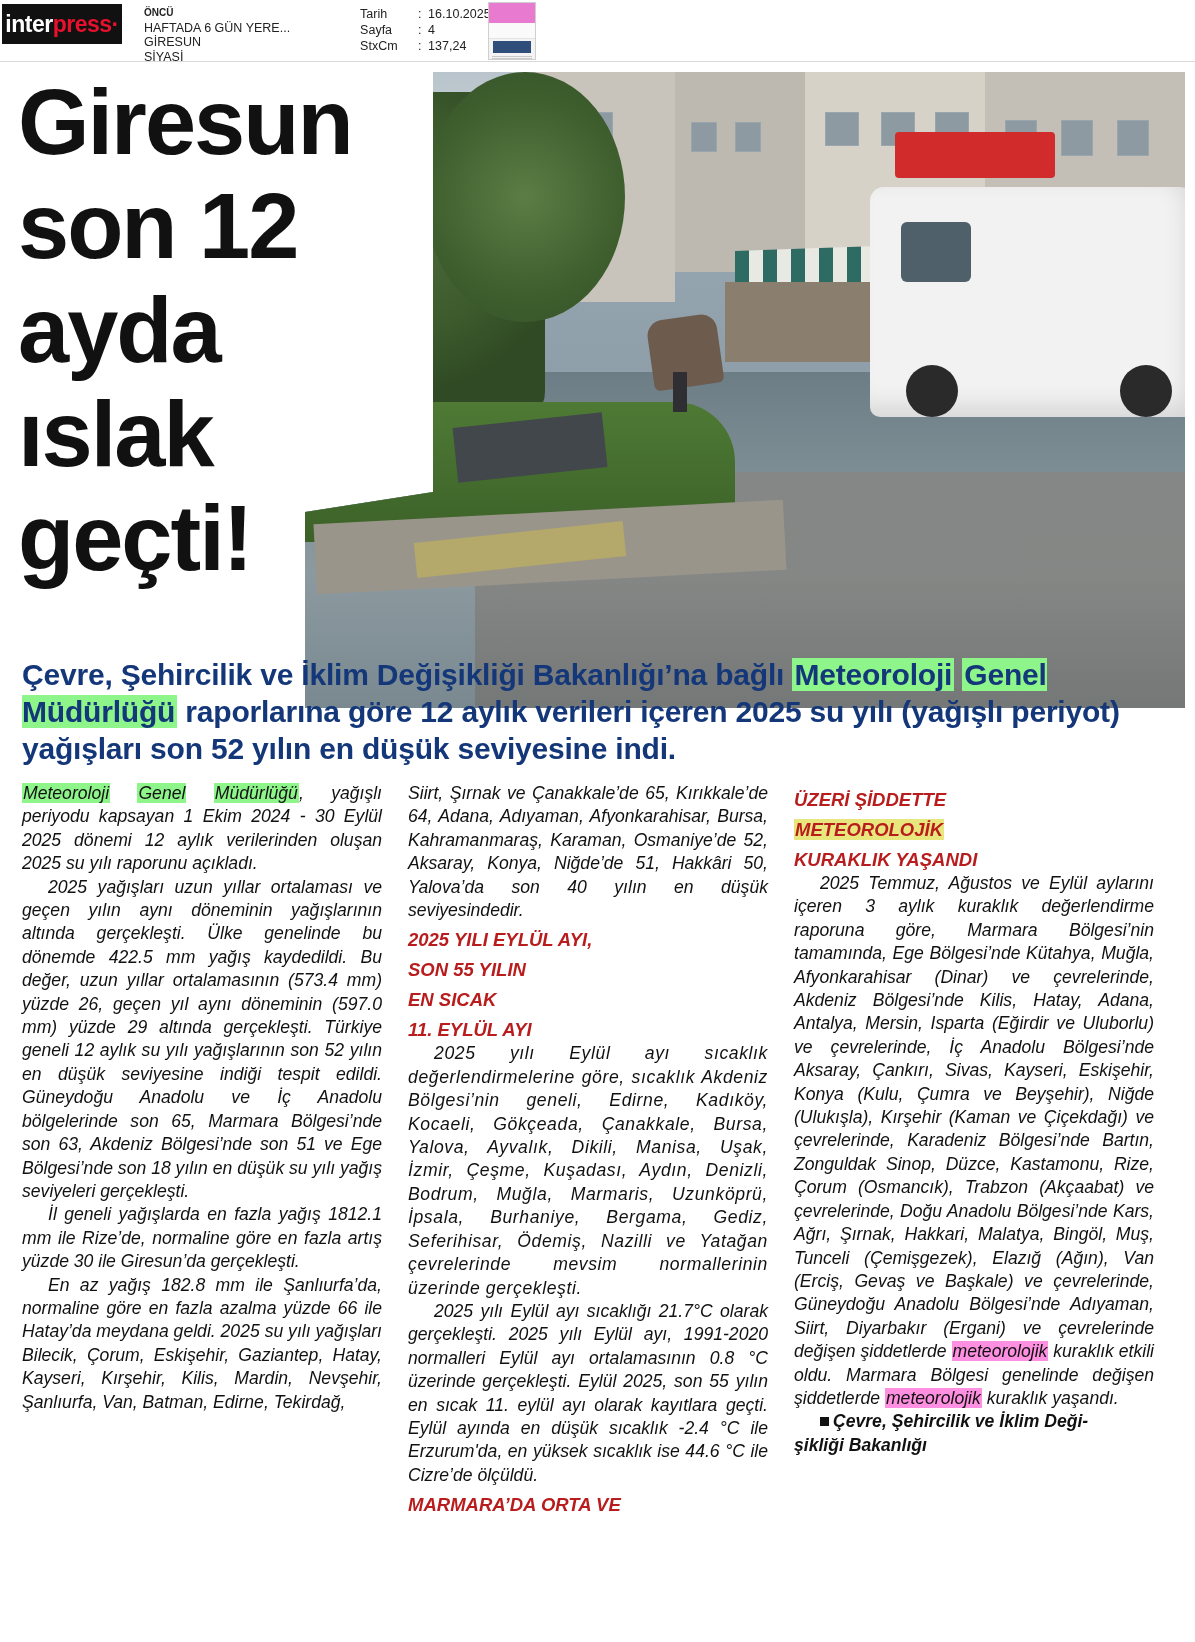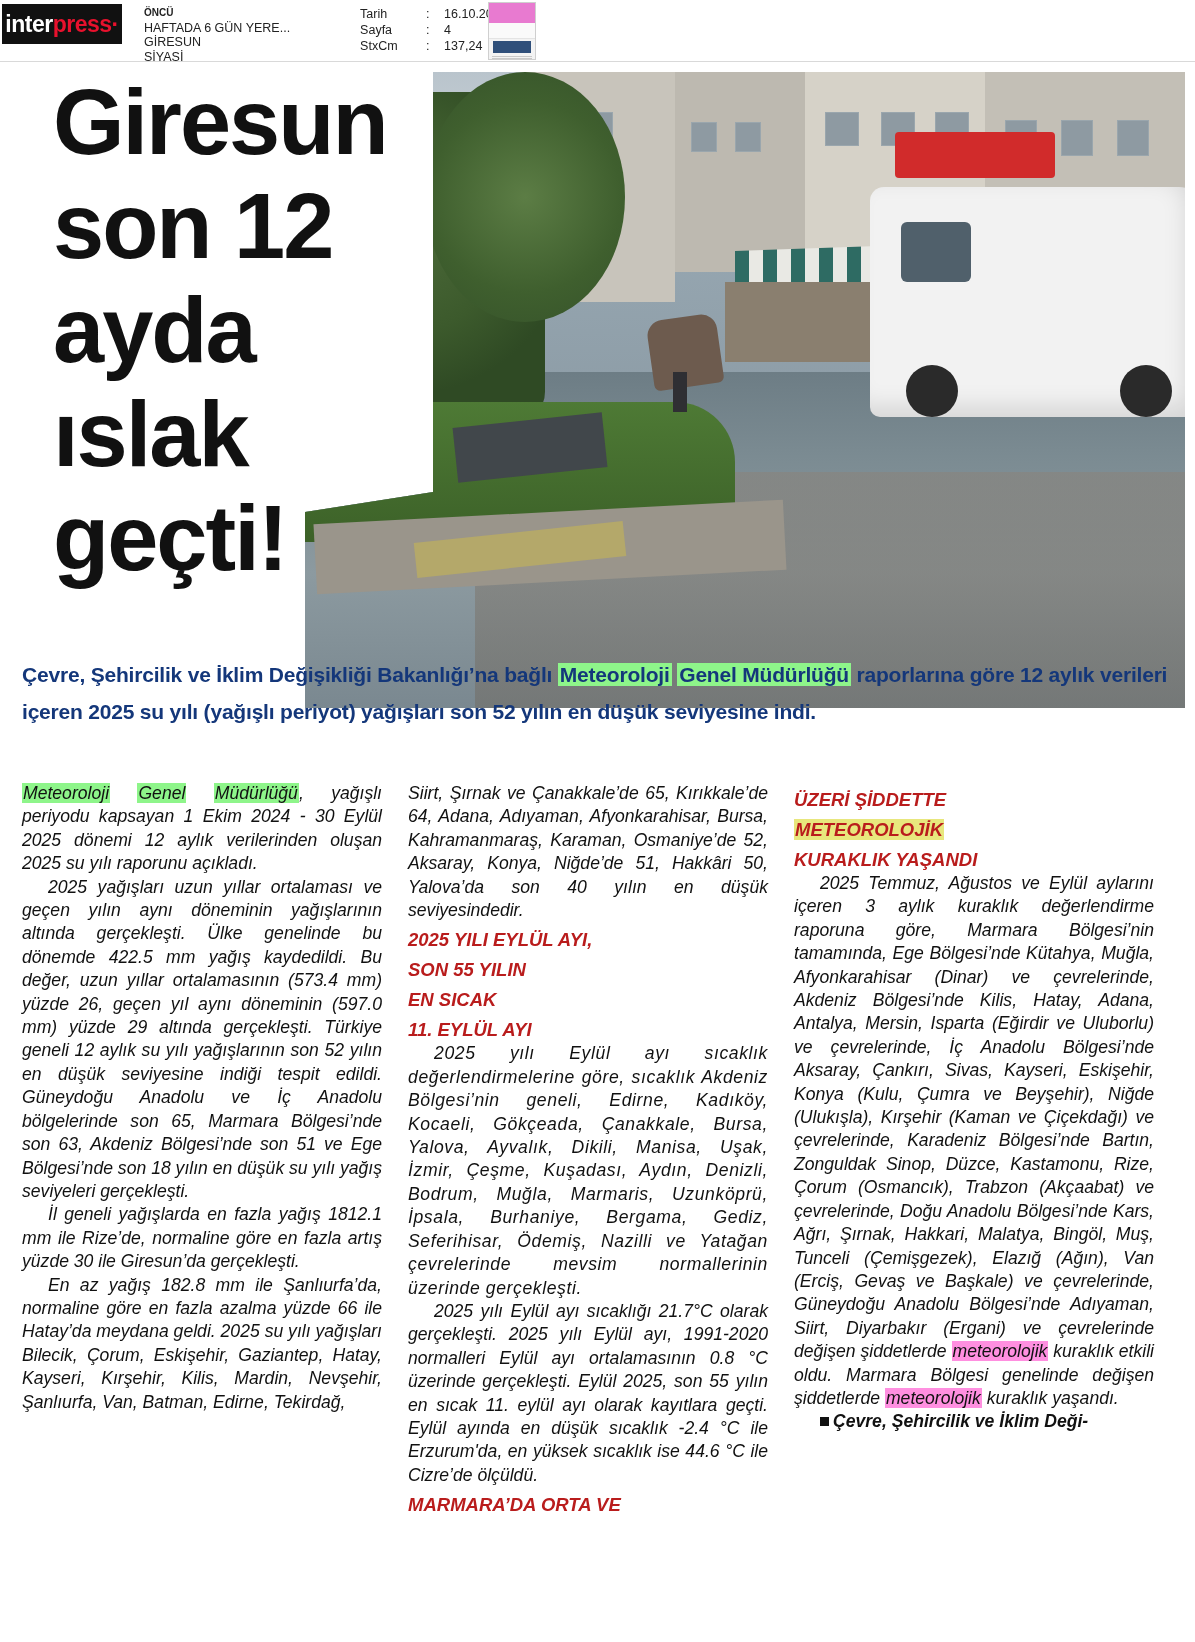--- a/index.html
+++ b/index.html
@@ -52,21 +52,21 @@
     color: #222;
   }
   .src-block .nm { font-weight: bold; font-size: 10px; }
   .meta-block {
     margin-left: 70px;
     margin-top: 6px;
     font-size: 12.5px;
     line-height: 16px;
     color: #222;
   }
-  .meta-row { display: flex; gap: 8px; }
+  .meta-row { display: flex; }
   .meta-k { width: 58px; }
   .meta-c { width: 10px; }
   .thumb {
     position: absolute;
     left: 488px;
     top: 2px;
     width: 48px;
     height: 58px;
     background: #f3f3f3;
     border: 1px solid #cfcfcf;
@@ -89,21 +89,20 @@
     position: absolute;
     left: 18px;
     top: 8px;
     width: 420px;
     z-index: 5;
     font-size: 92px;
     line-height: 104px;
     font-weight: bold;
     letter-spacing: -2px;
     color: #111;
-    margin-left: 35px;
   }
   .headline span { display:block; }
 
   .photo {
     position: absolute;
     left: 305px;
     top: 10px;
     width: 880px;
     height: 636px;
     overflow: hidden;
@@ -199,21 +198,21 @@
     position:absolute; left:110px; top:460px; width:210px; height:35px;
     background:#b4a86a; transform: rotate(-6deg);
   }
 
   
   .summary {
     position: absolute;
     left: 22px;
     top: 656px;
     width: 1150px;
-    font-size: 21px;
+    font-size: 30px;
     line-height: 37px;
     font-weight: bold;
     color: #14377a;
     letter-spacing: -0.2px;
   }
   .hl-green { background: #8ef58a; padding: 0 2px; }
 
   
   .cols {
     position: absolute;
@@ -377,15 +376,16 @@
     <p>2025 yılı Eylül ayı sıcaklığı 21.7°C olarak gerçekleşti. 2025 yılı Eylül ayı, 1991-2020 normalleri Eylül ayı ortalamasının 0.8 °C üzerinde gerçekleşti. Eylül 2025, son 55 yılın en sıcak 11. eylül ayı olarak kayıtlara geçti. Eylül ayında en düşük sıcaklık -2.4 °C ile Erzurum'da, en yüksek sıcaklık ise 44.6 °C ile Cizre’de ölçüldü.</p>
     <h4>MARMARA’DA ORTA VE</h4>
   </div>
 
   <div class="col">
     <h4>ÜZERİ ŞİDDETTE</h4>
     <h4><span class="hl-yellow">METEOROLOJİK</span></h4>
     <h4>KURAKLIK YAŞANDI</h4>
     <p><span>2025 Temmuz, Ağustos ve Eylül aylarını içeren 3 aylık kuraklık değerlendirme raporuna göre, Marmara Bölgesi’nin tamamında, Ege Bölgesi’nde Kütahya, Muğla, Afyonkarahisar (Dinar) ve çevrelerinde, Akdeniz Bölgesi’nde Kilis, Hatay, Adana, Antalya, Mersin, Isparta (Eğirdir ve Uluborlu) ve çevrelerinde, İç Anadolu Bölgesi’nde Aksaray, Çankırı, Sivas, Kayseri, Eskişehir, Konya (Kulu, Çumra ve Beyşehir), Niğde (Ulukışla), Kırşehir (Kaman ve Çiçekdağı) ve çevrelerinde, Karadeniz Bölgesi’nde Bartın, Zonguldak Sinop, Düzce, Kastamonu, Rize, Çorum (Osmancık), Trabzon (Akçaabat) ve çevrelerinde, Doğu Anadolu Bölgesi’nde Kars, Ağrı, Şırnak, Hakkari, Malatya, Bingöl, Muş, Tunceli (Çemişgezek), Elazığ (Ağın), Van (Erciş, Gevaş ve Başkale) ve çevrelerinde, Güneydoğu Anadolu Bölgesi’nde Adıyaman, Siirt, Diyarbakır (Ergani) ve çevrelerinde değişen şiddetlerde </span><span class="hl-pink">meteorolojik</span><span> kuraklık etkili oldu. Marmara Bölgesi genelinde değişen şiddetlerde </span><span class="hl-pink">meteorolojik</span><span> kuraklık yaşandı.</span></p>
     <p><span class="sq"></span><span class="sig">Çevre, Şehircilik ve İklim Deği-</span></p>
+    <p class="noind sig">şikliği Bakanlığı</p>
   </div>
 
 </div>
 
 </body></html>

